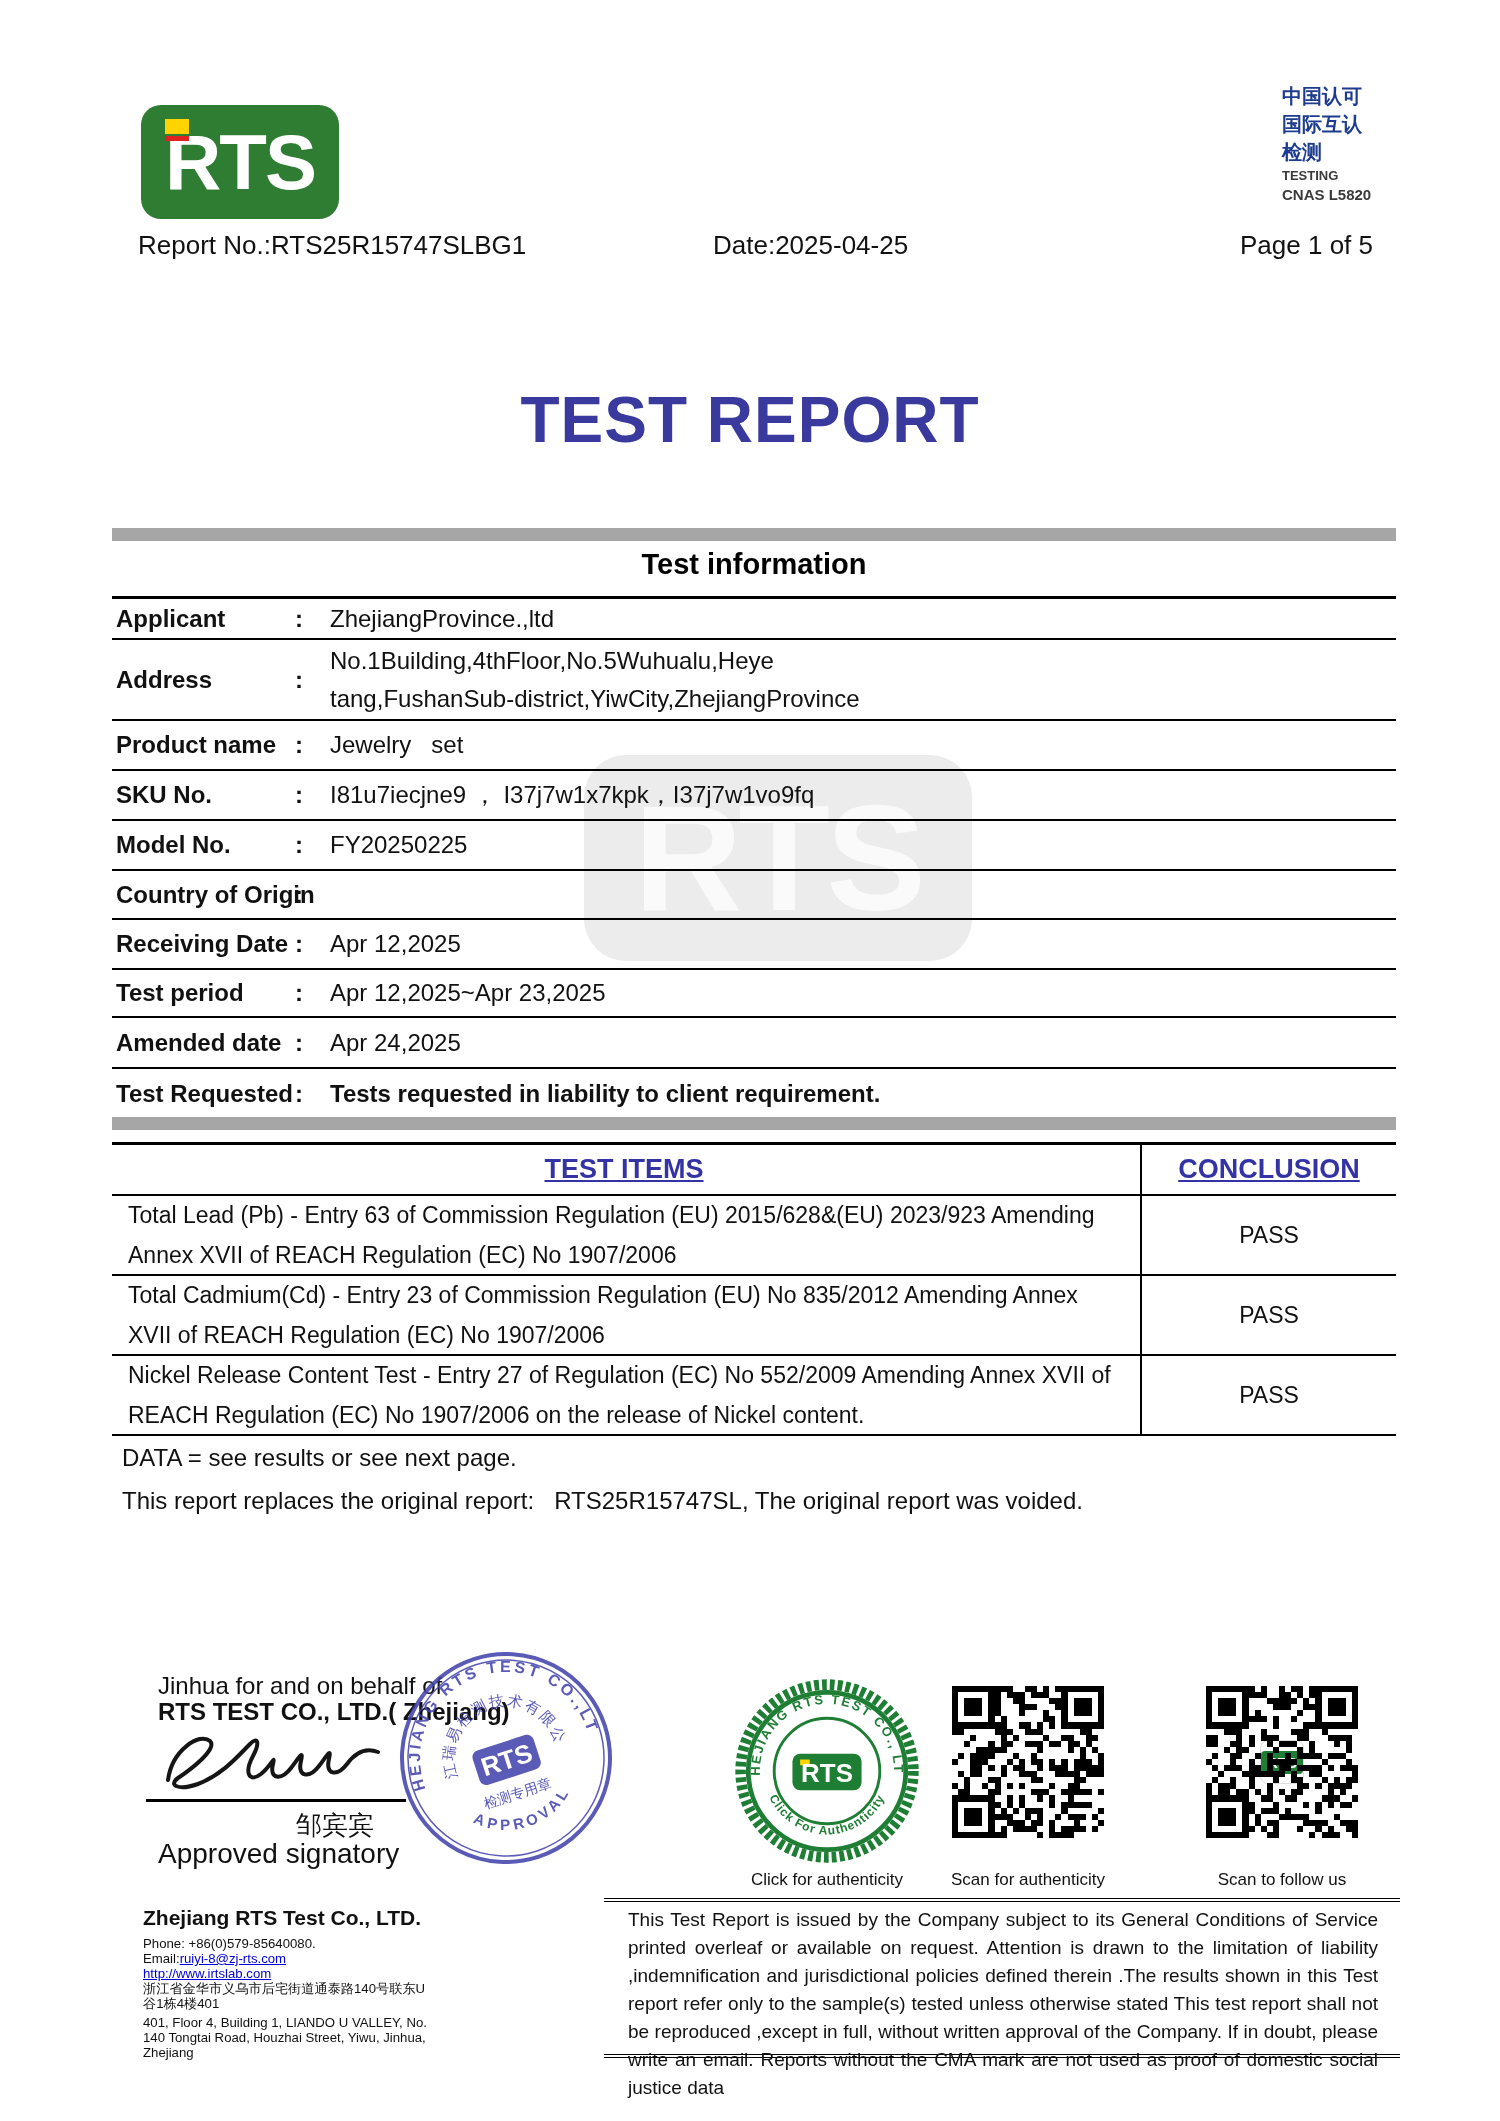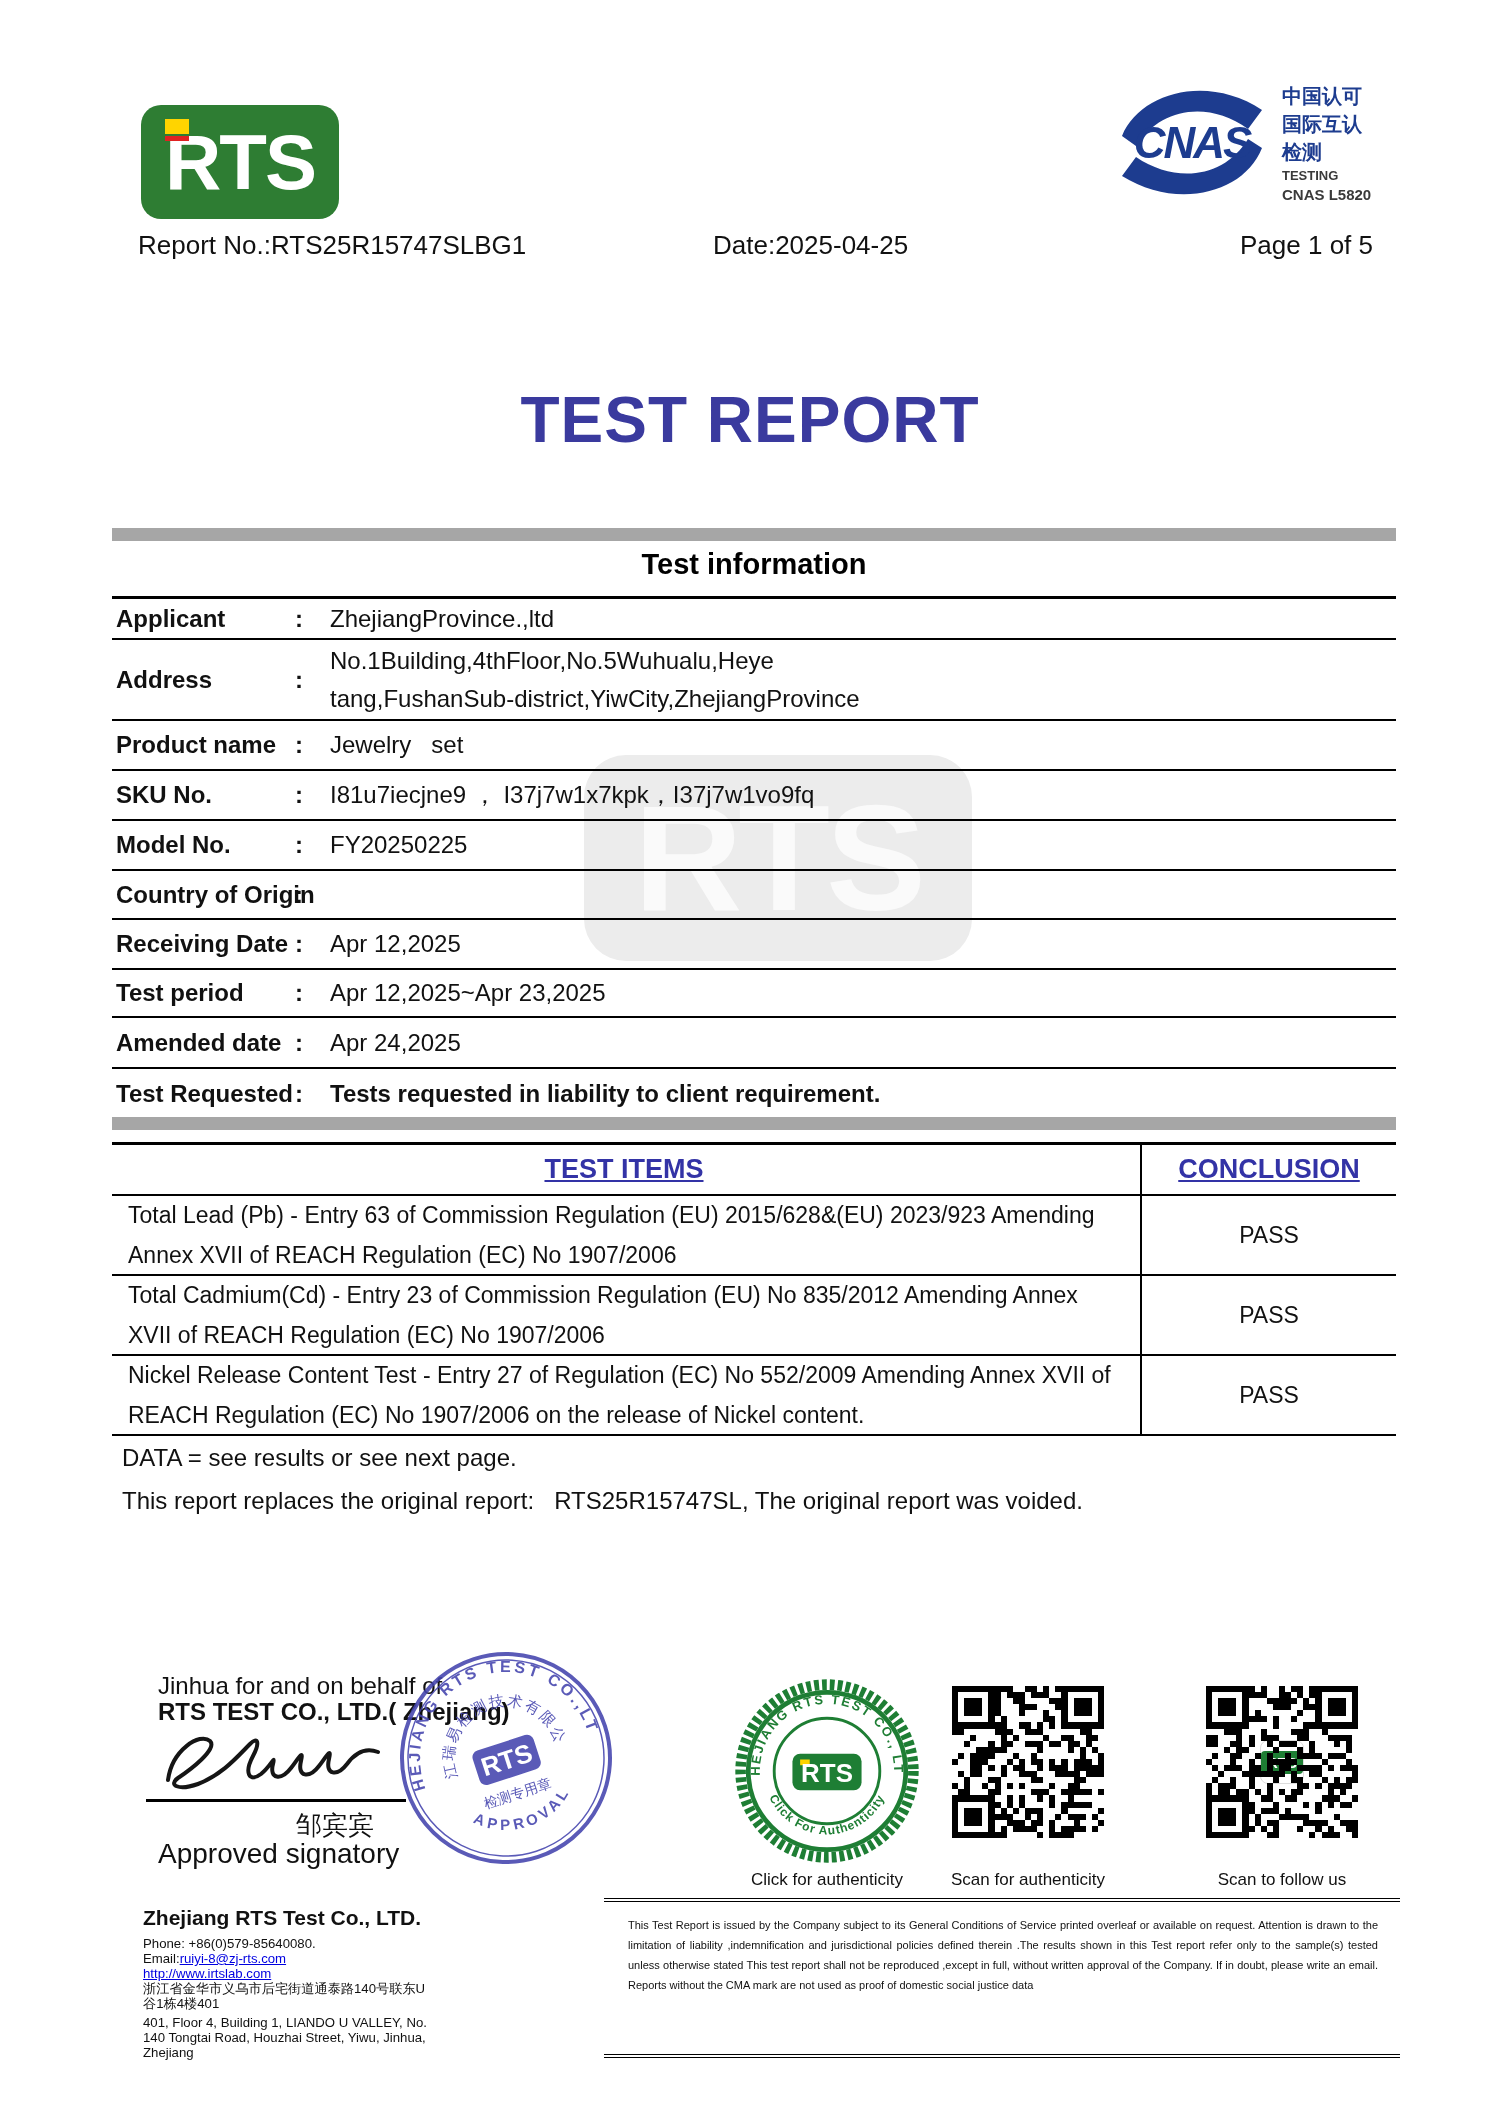--- a/index.html
+++ b/index.html
@@ -57,46 +57,39 @@
   .qr-logo span{background:#1e7e34;color:#fff;font-weight:bold;font-size:15px;
       padding:3px 6px;border-radius:4px;}
   .vlabel{position:absolute;font-size:17px;color:#111;text-align:center;z-index:2;}
   
   .foot-left{position:absolute;left:143px;top:1906px;width:350px;z-index:1;}
   .foot-left .company{font-size:21px;font-weight:bold;margin-bottom:6px;}
   .foot-left .fl{font-size:13.2px;line-height:15px;}
   .foot-left a{color:#0000e0;text-decoration:underline;}
   .foot-left .gap{height:4px;}
   .disclaimer{position:absolute;left:604px;top:1898px;width:796px;height:160px;box-sizing:border-box;
-      border-top:4px double #000;border-bottom:4px double #000;padding:13px 22px 0 24px;
-      font-size:11px;line-height:20px;text-align:justify;z-index:1;}
+      border-top:4px double #000;border-bottom:4px double #000;padding:4px 22px 0 24px;
+      font-size:19px;line-height:28px;text-align:justify;z-index:1;}
 </style>
 </head>
 <body>
 
 <div class="page">
 
   <div class="wm">
     <div class="letters" style="font-size:150px;">RTS</div>
   </div>
 
   <div class="rts-logo" style="left:141px;top:105px;width:198px;height:114px;">
     <div class="letters" style="font-size:78px;">RTS</div>
     <span class="rts-notch-y" style="left:24px;top:14px;width:24px;height:15px;"></span>
     <span class="rts-notch-r" style="left:24px;top:31px;width:24px;height:5px;"></span>
   </div>
 
 
-  <div class="abs" style="left:1112px;top:84px;width:160px;height:120px;">
-    <svg width="160" height="120" viewBox="0 0 160 120">
-      <path d="M10,52 C28,8 96,-10 150,26 L136,45 C96,16 48,24 24,62 Z" fill="#1d3c8f"></path>
-      <path d="M150,64 C132,110 64,126 10,92 L24,73 C64,100 112,94 136,55 Z" fill="#1d3c8f"></path>
-      <text x="80" y="74" text-anchor="middle" font-size="44" font-weight="bold" font-style="italic" letter-spacing="-2" fill="#1d3c8f" font-family="Liberation Sans, sans-serif">CNAS</text>
-    </svg>
-  </div>
   <div class="abs cn-col" style="left:1282px;top:82px;">
     <div>中国认可</div>
     <div>国际互认</div>
     <div>检测</div>
   </div>
   <div class="abs cnas-sub" style="left:1282px;top:168px;font-size:13px;">TESTING</div>
   <div class="abs cnas-sub" style="left:1282px;top:186px;font-size:15px;">CNAS L5820</div>
 
   <div class="abs hdr-line" style="left:138px;top:230px;">Report No.:RTS25R15747SLBG1</div>
   <div class="abs hdr-line" style="left:713px;top:230px;">Date:2025-04-25</div>

